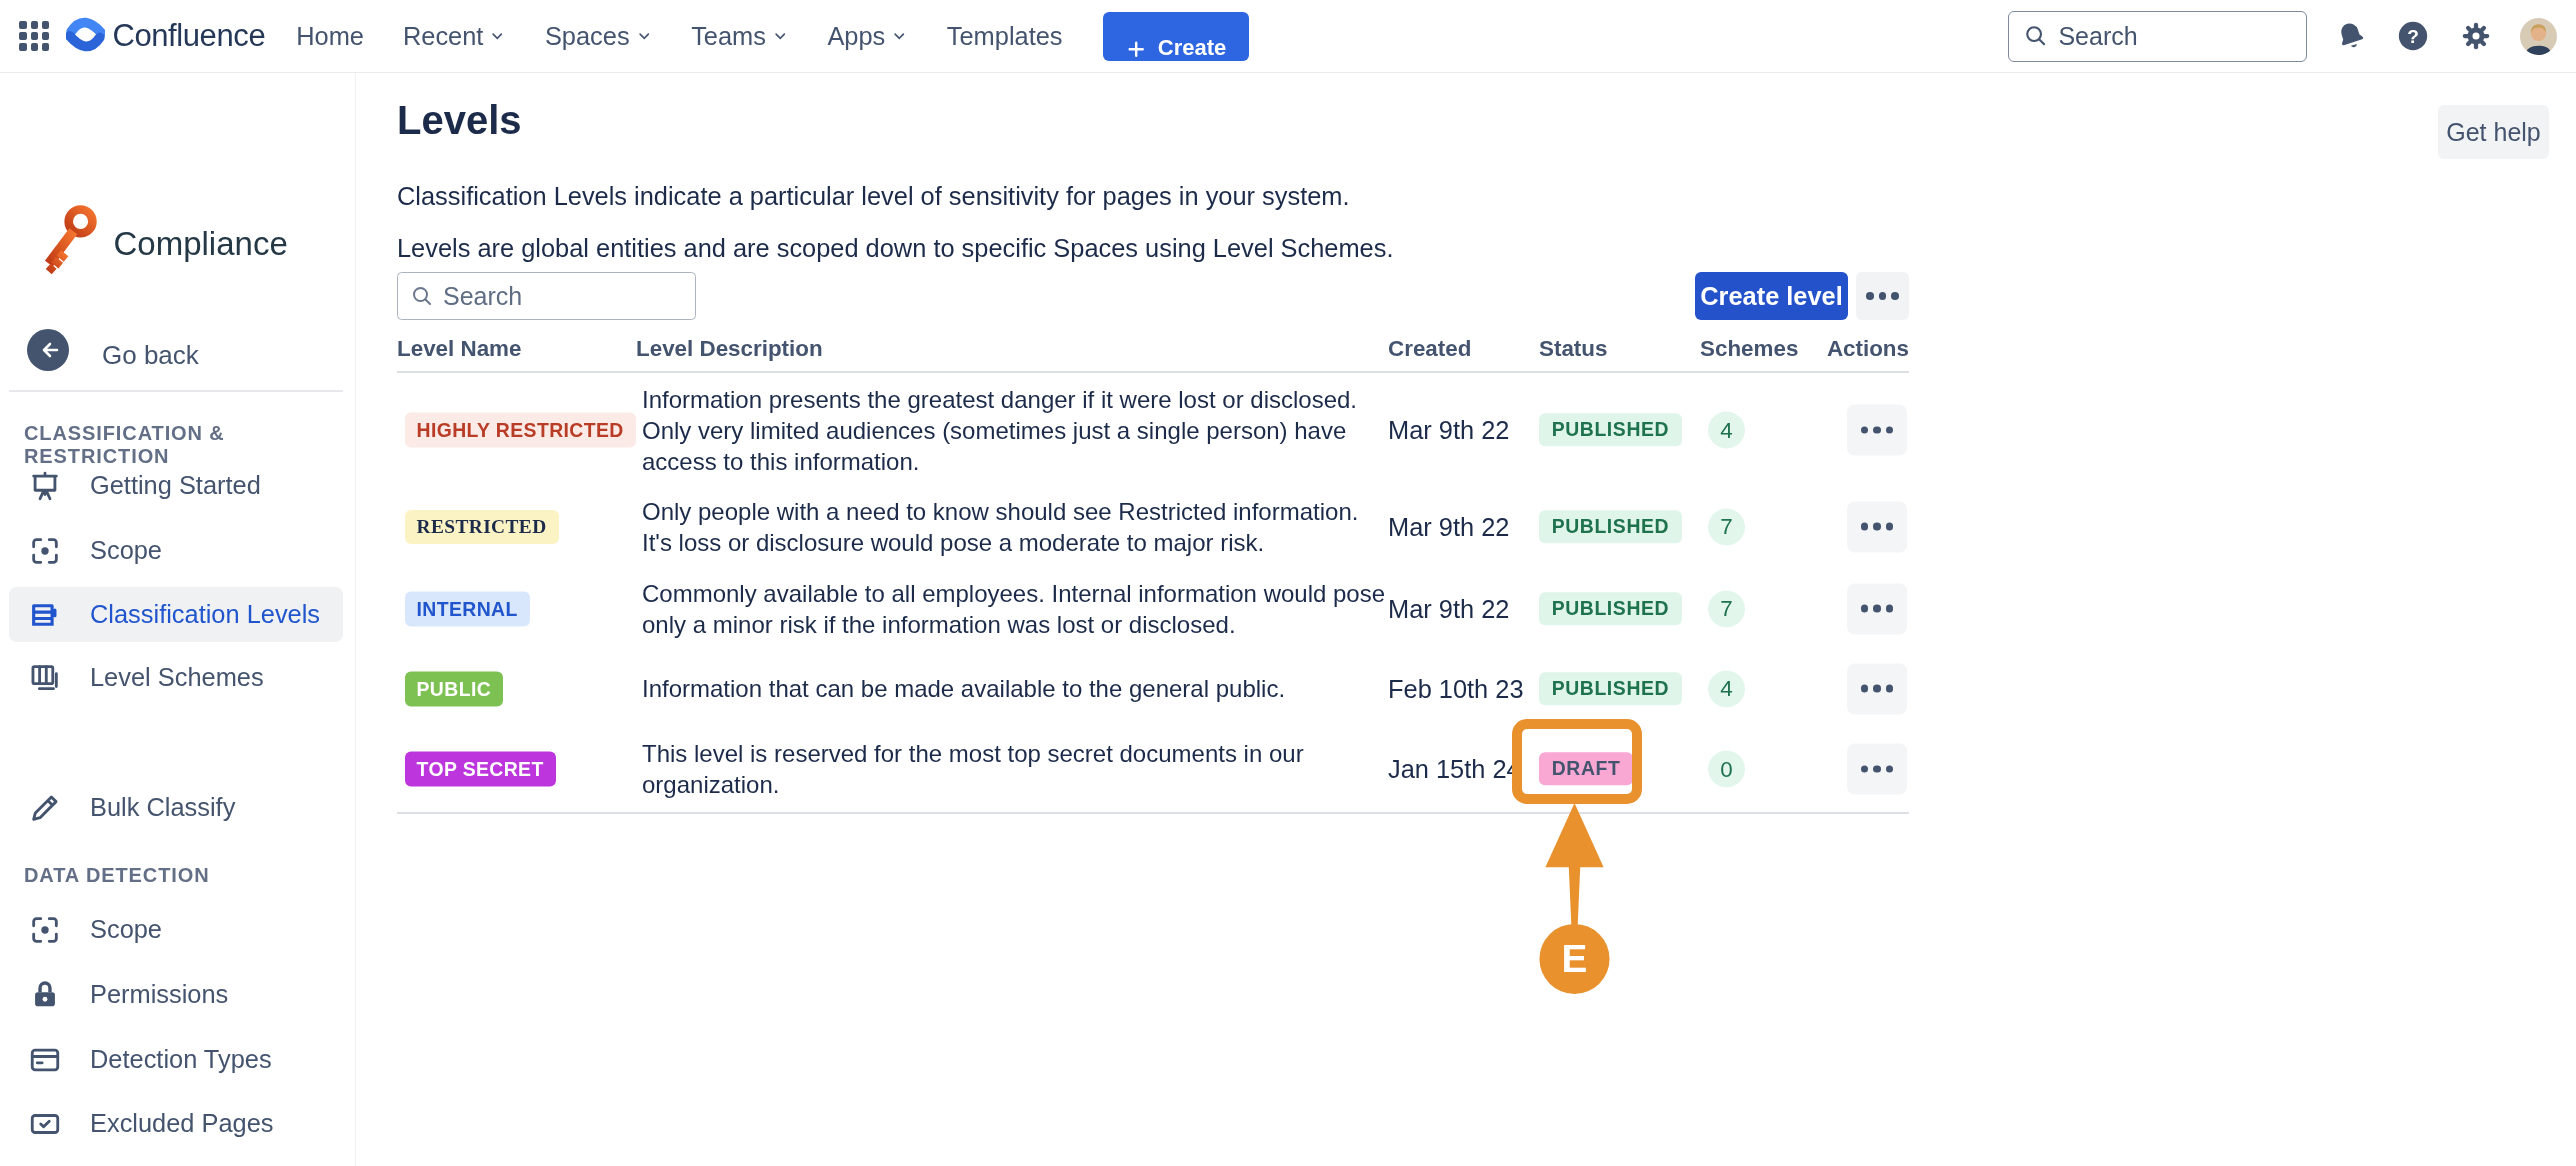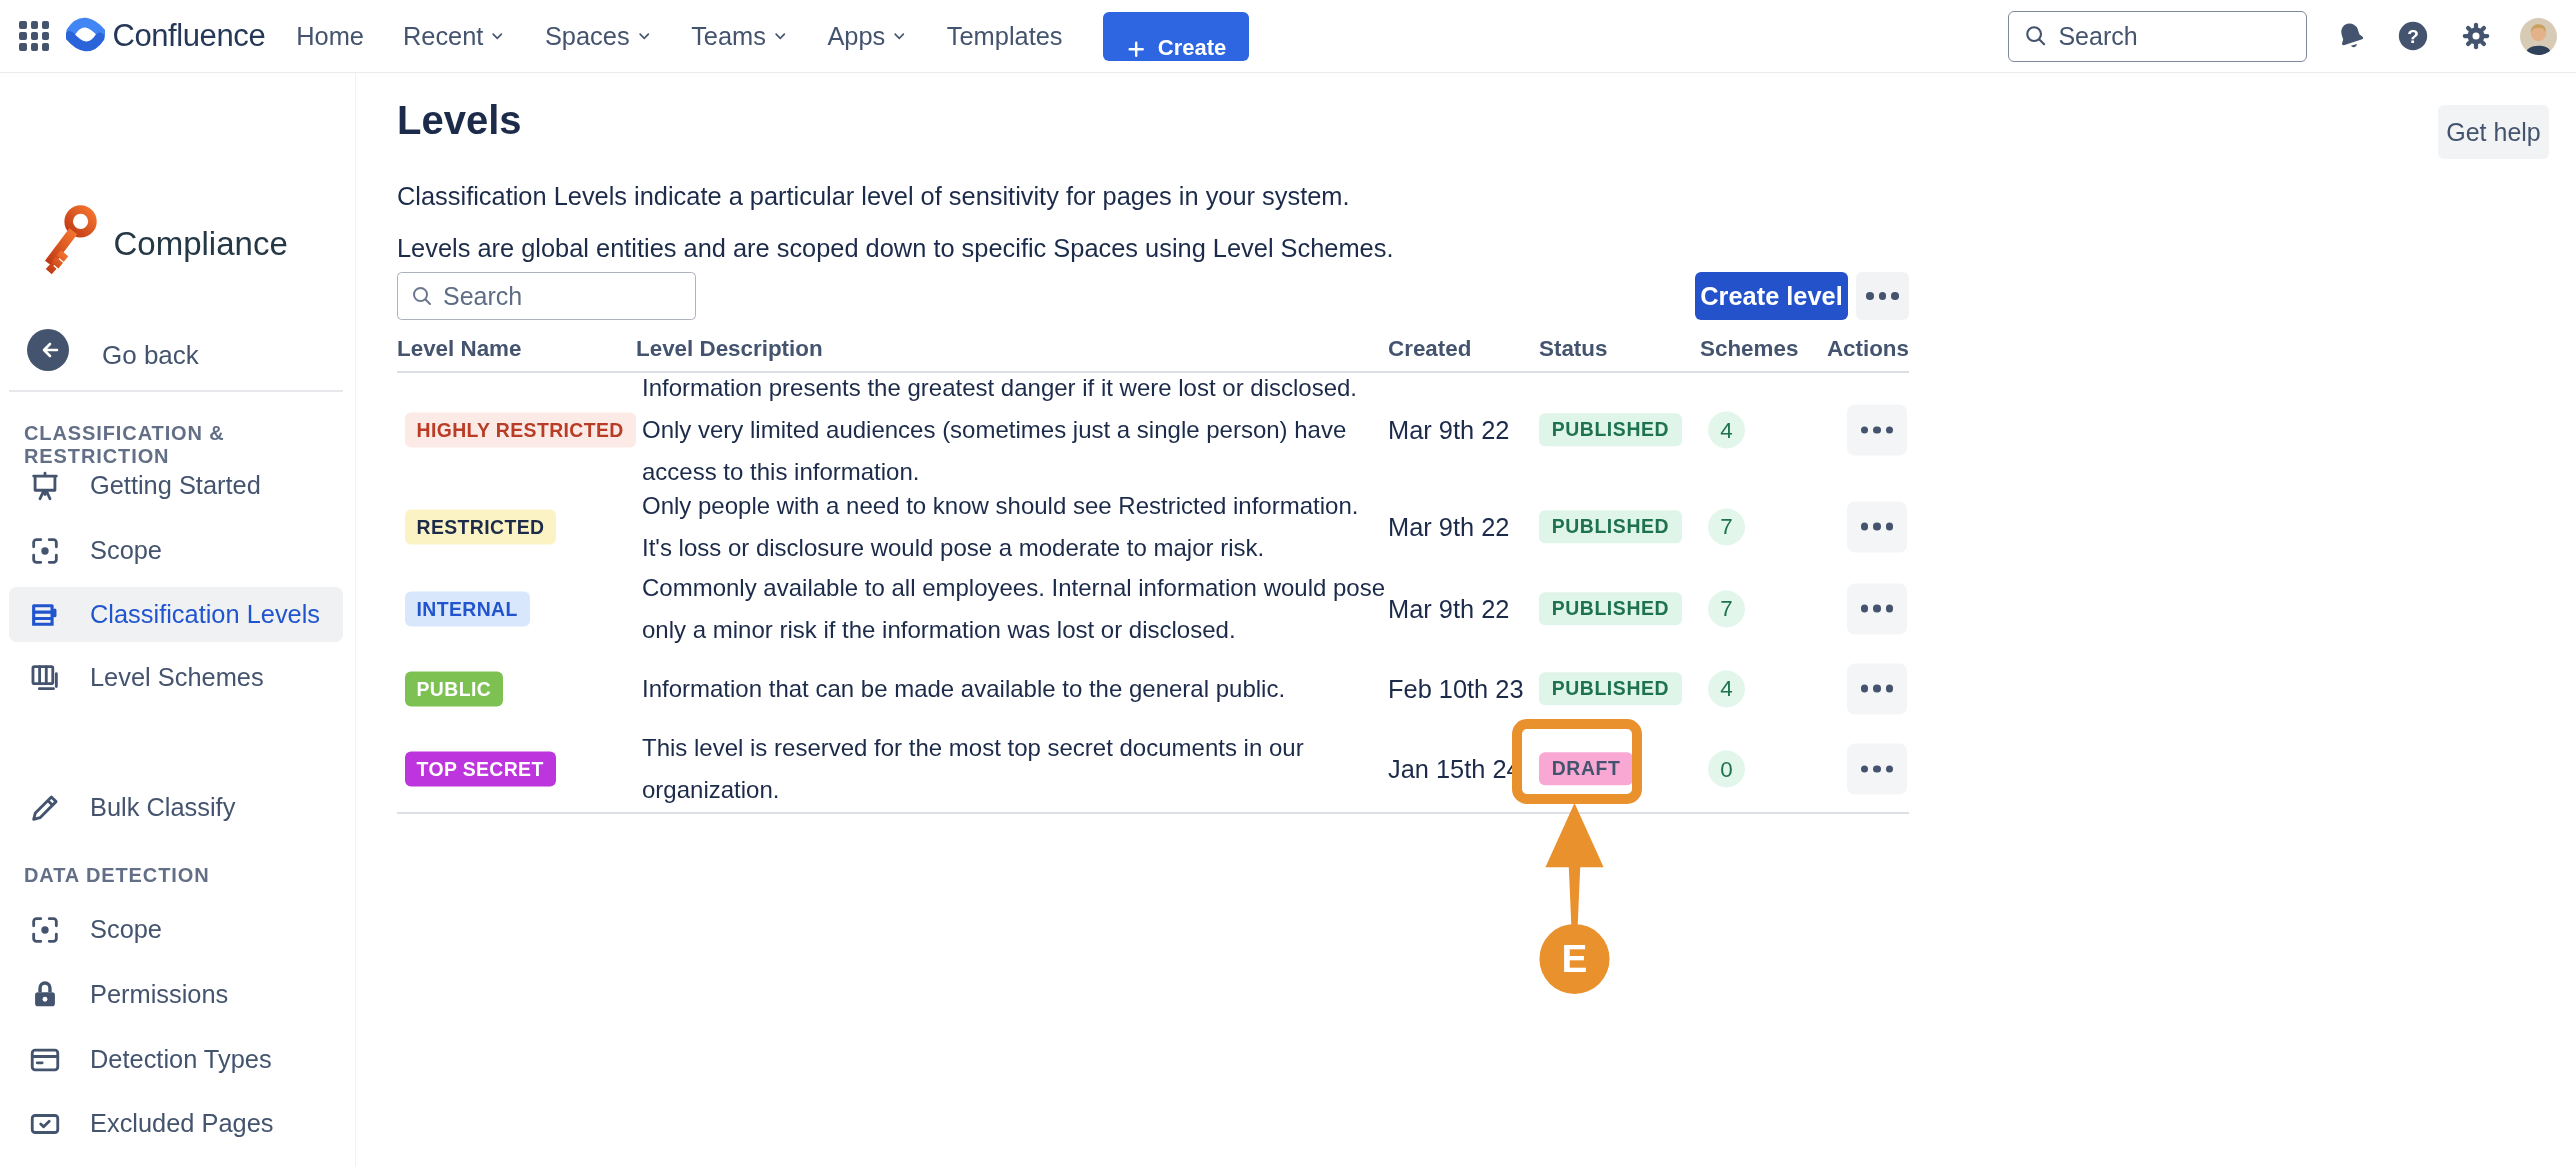--- a/index.html
+++ b/index.html
@@ -59,21 +59,21 @@
   .dot { width:7.5px; height:7.5px; border-radius:50%; background:#44546E; }
 
   .th { position:absolute; top:263px; font-size:22.4px; font-weight:700; color:#44546F; }
   .th.c0{left:0;} .th.c1{left:239px;} .th.c2{left:991px;} .th.c3{left:1142px;} .th.c4{left:1303px;} .th.c5{right:0;}
   .divider { position:absolute; left:0; width:1512px; height:2.2px; background:#DCDFE3; }
 
   .trow { position:absolute; left:0; width:1512px; }
   .lvl-badge { position:absolute; left:7.5px; top:50%; transform:translateY(-50%);
     padding:6px 12px; border-radius:6px; font-size:19.4px; font-weight:700; letter-spacing:0.4px; white-space:nowrap; }
   .desc { position:absolute; left:245px; top:0; height:100%; width:748px; display:flex; align-items:center;
-    font-size:24px; line-height:42px; color:#1C2B4A; }
+    font-size:24px; line-height:31px; color:#1C2B4A; }
   .created { position:absolute; left:991px; top:50%; transform:translateY(-50%); font-size:25.4px; color:#1C2B4A; white-space:nowrap; }
   .status-badge { position:absolute; left:1142px; top:50%; transform:translateY(-50%);
     padding:5.2px 12.7px; border-radius:6px; font-size:19.4px; font-weight:700; letter-spacing:0.6px; }
   .schemes { position:absolute; left:1311px; top:50%; transform:translateY(-50%); width:37px; height:37px;
     border-radius:50%; background:#E2F6EB; color:#1F724E; font-size:22.4px; display:flex; align-items:center; justify-content:center; }
   .row-more { position:absolute; left:1450px; top:50%; transform:translateY(-50%); width:60px; height:51px;
     background:#F4F5F7; border-radius:7.5px; display:flex; align-items:center; justify-content:center; gap:5.2px; }
 
   
   .ann-box { position:absolute; left:1512px; top:719px; width:130px; height:85px;
@@ -353,21 +353,21 @@
       <span class="status-badge" style="background: rgb(223, 245, 233); color: rgb(31, 114, 78);">PUBLISHED</span>
       <span class="schemes">4</span>
       <button class="row-more">
             <span class="dot"></span>
             <span class="dot"></span>
             <span class="dot"></span>
           </button>
     </div>
 
     <div class="trow" style="top: 414px; height: 79px;">
-      <span class="lvl-badge" style="background: rgb(252, 243, 197); color: rgb(28, 43, 74);">RESTRICTED</span>
+      <span class="lvl-badge" style="background: rgb(252, 243, 197); color: rgb(28, 43, 74); font-family: Liberation Serif, serif;">RESTRICTED</span>
       <div class="desc">
             <span>Only people with a need to know should see Restricted information. It's loss or disclosure would pose a moderate to major risk.</span>
           </div>
       <span class="created">Mar 9th 22</span>
       <span class="status-badge" style="background: rgb(223, 245, 233); color: rgb(31, 114, 78);">PUBLISHED</span>
       <span class="schemes">7</span>
       <button class="row-more">
             <span class="dot"></span>
             <span class="dot"></span>
             <span class="dot"></span>

